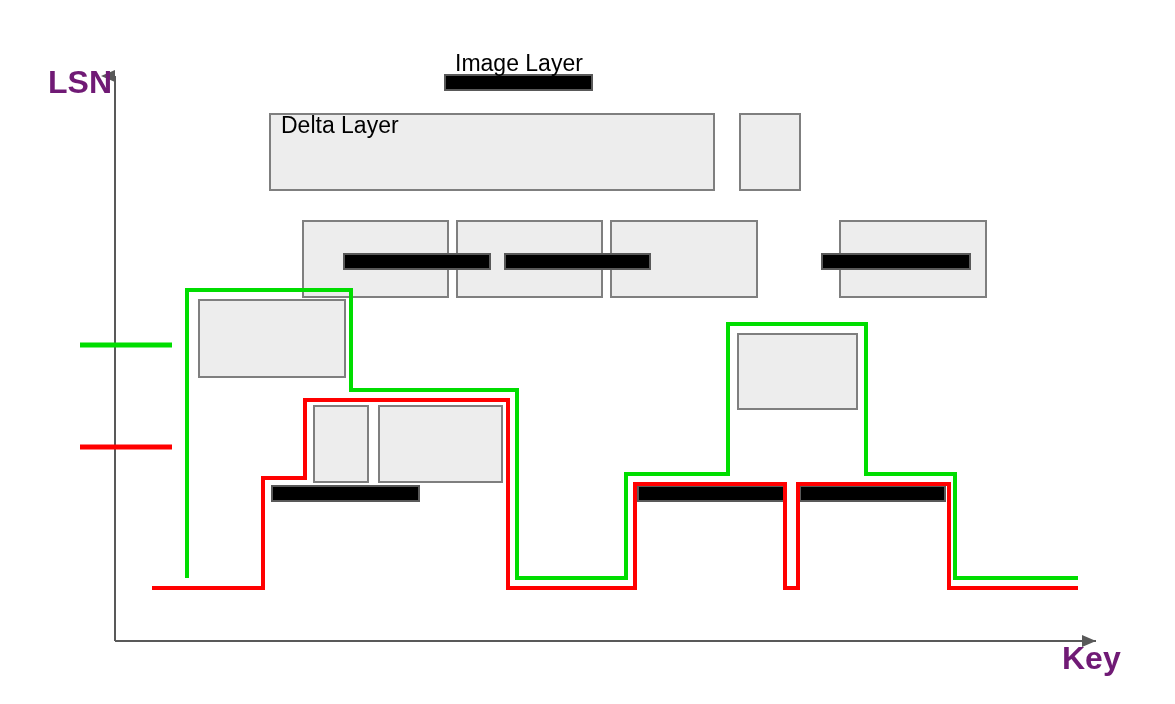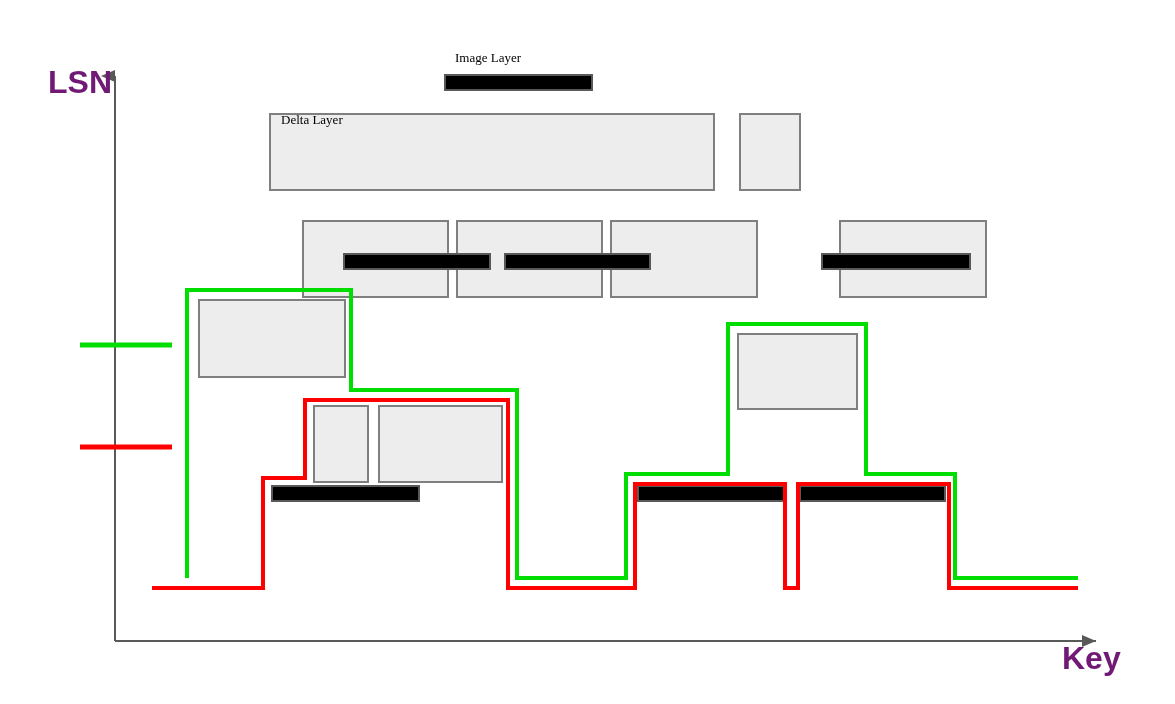--- a/index.html
+++ b/index.html
@@ -28,24 +28,23 @@
     position: absolute;
     font-size: 32px;
     color: #701a75;
     white-space: nowrap;
     font-weight: bold;
   }
   #lsn-label { left: 48px; top: 64px; }
   #key-label { left: 1062px; top: 640px; }
   .box-label {
     position: absolute;
-    font-size: 13px;
+    font-size: 23px;
     color: #000000;
     white-space: nowrap;
-    font-family: Liberation Serif, serif;
   }
   #image-layer-label { left: 455px; top: 50px; }
   #delta-layer-label { left: 281px; top: 112px; }
 </style>
 </head>
 <body>
 
 <div id="canvas">
 
   <svg class="layer" viewBox="0 0 1175 704">

